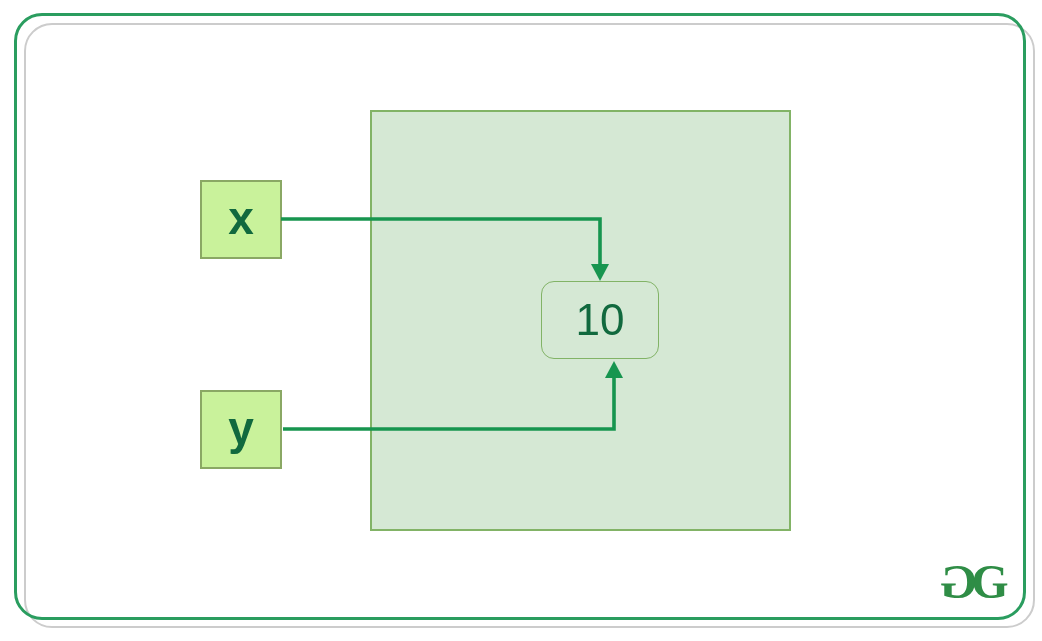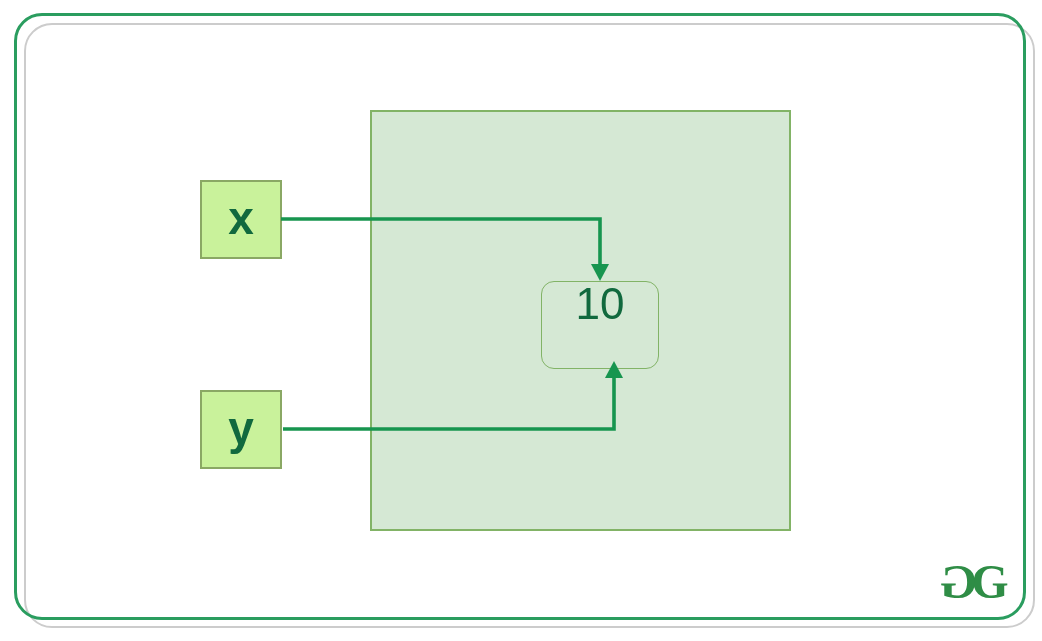--- a/index.html
+++ b/index.html
@@ -66,26 +66,26 @@
     color: var(--text-dark-green);
     line-height: 1;
     transform: translateY(-2px);
   }
   .var-x { left: 200px; top: 180px; }
   .var-y { left: 200px; top: 390px; }
 
   .value-box {
     position: absolute;
     left: 541px; top: 281px;
-    width: 118px; height: 88px;
+    width: 118px; height: 78px;
     background: var(--panel-fill);
     border: 1.5px solid var(--panel-border);
     border-radius: 13px;
     display: flex;
-    align-items: flex-start;
+    align-items: center;
     justify-content: center;
   }
   .value-box span {
     font-size: 44px;
     color: var(--text-dark-green);
     line-height: 1;
   }
 
   .arrows {
     position: absolute;

